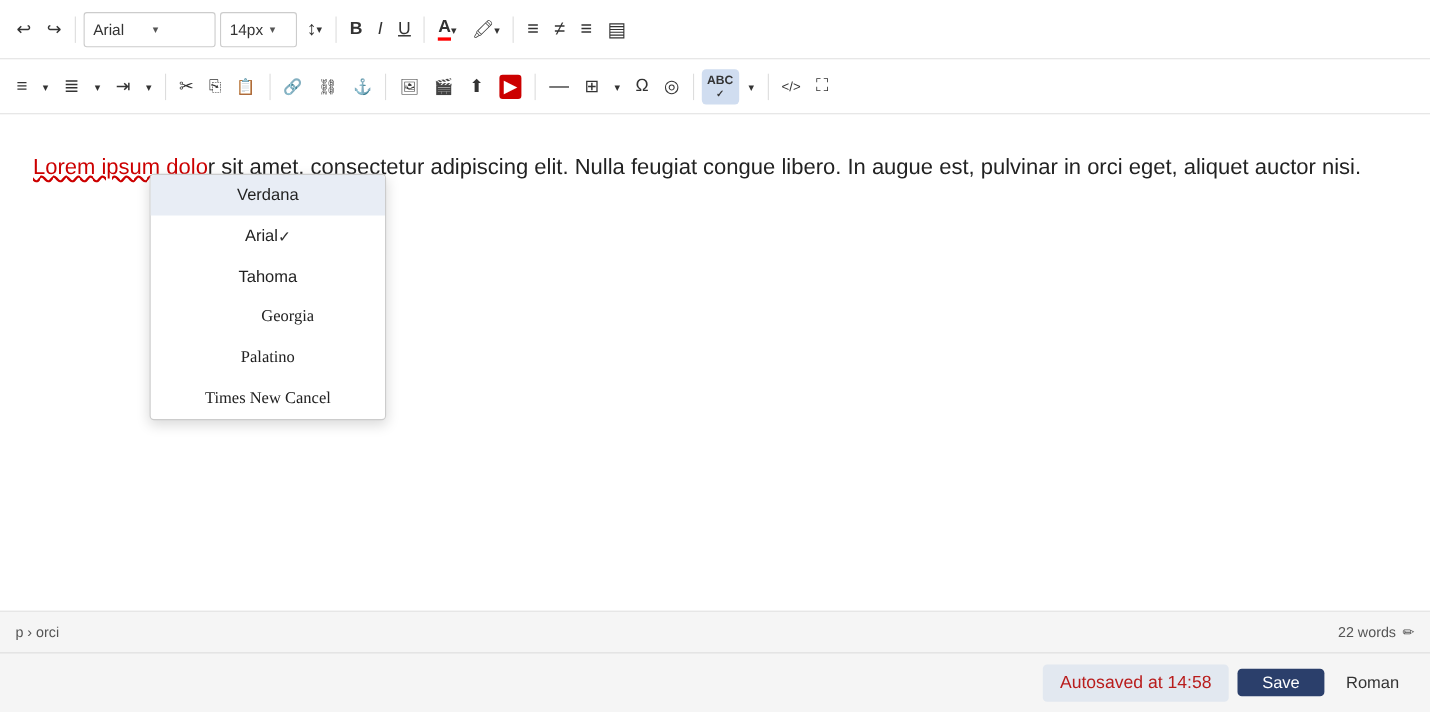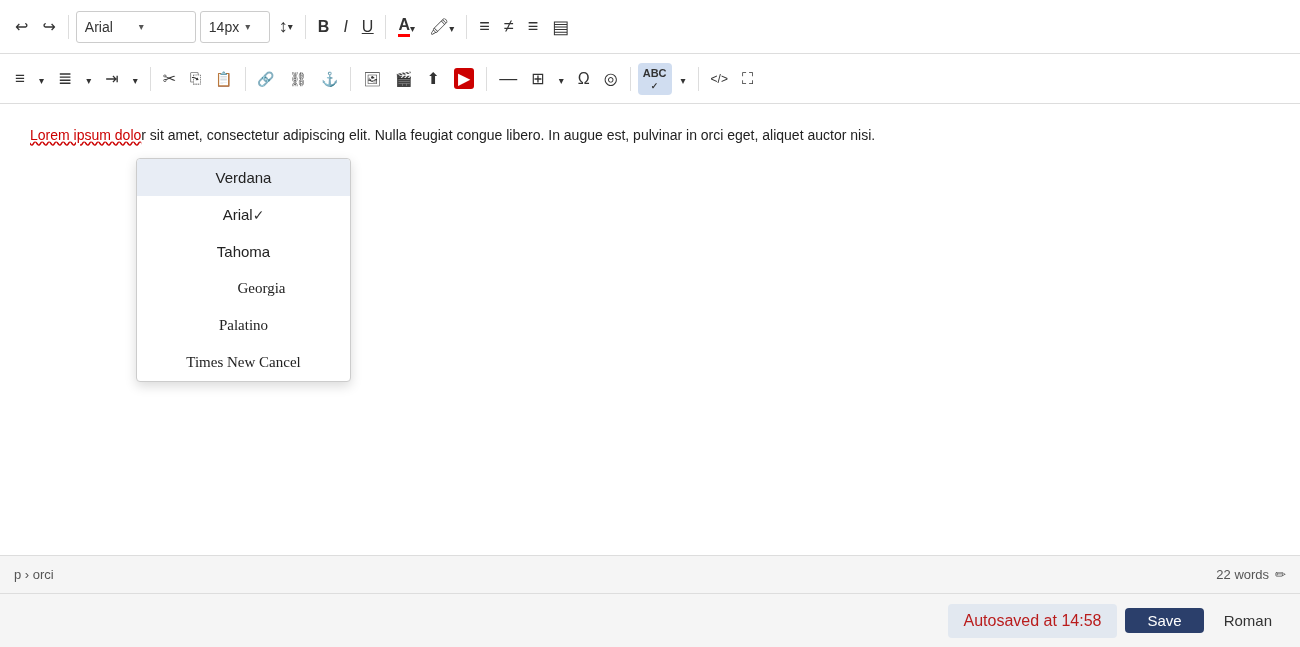--- a/index.html
+++ b/index.html
@@ -82,23 +82,24 @@
     .editor-area {
       flex: 1;
       background: #fff;
       padding: 20px 30px;
       position: relative;
       overflow: hidden;
     }
 
     .editor-content {
       font-family: Arial, sans-serif;
-      font-size: 14px;
+      font-size: 20px;
       color: #222;
       line-height: 1.6;
+      margin-top: 12px;
     }
 
     .editor-content .red-underline {
       color: #c00;
       text-decoration: underline wavy #c00;
     }
 
     
     .font-dropdown {
       position: absolute;

